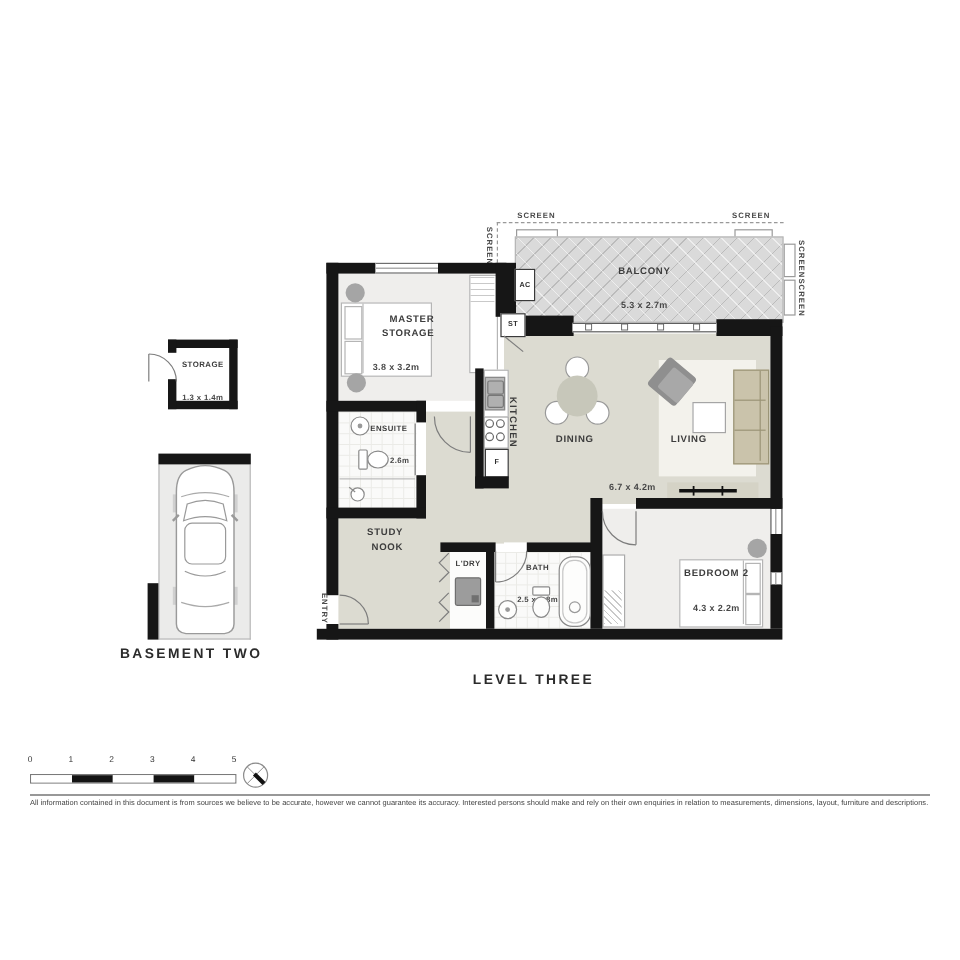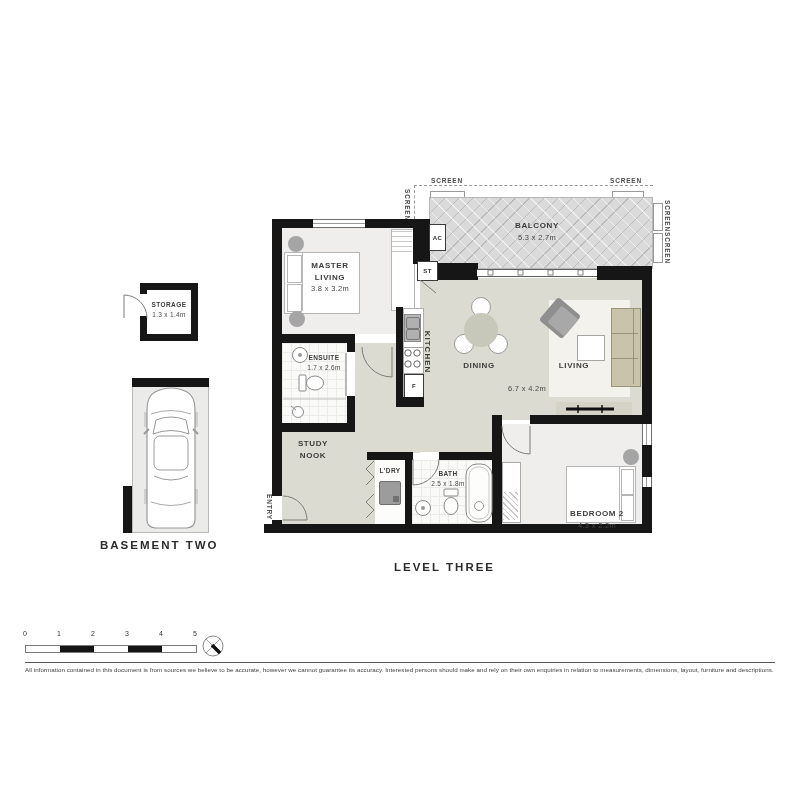--- a/index.html
+++ b/index.html
@@ -13,23 +13,23 @@
   .tile{position:absolute;background-color:#fafaf9;
         background-image:linear-gradient(#ebebe7 1px,transparent 1px),
                          linear-gradient(90deg,#ebebe7 1px,transparent 1px);
         background-size:9px 9px;}
   .balcony{position:absolute;background-color:#dadada;border:1px solid #b7b7b7;
         background-image:repeating-linear-gradient(45deg,rgba(255,255,255,.55) 0 1px,transparent 1px 10px),
                          repeating-linear-gradient(135deg,rgba(150,150,150,.45) 0 1px,transparent 1px 10px);}
   .white-room{position:absolute;background:#fcfcfb;}
   
   .lbl{position:absolute;display:flex;flex-direction:column;align-items:center;justify-content:flex-start;
-       text-align:center;color:#3d3d3d;pointer-events:none;}
+       text-align:right;color:#3d3d3d;pointer-events:none;}
   .lbl .nm{font-size:8px;font-weight:700;letter-spacing:.6px;line-height:1.45;}
-  .lbl .dm{font-size:7.5px;font-weight:400;letter-spacing:.3px;line-height:1.4;margin-top:1px;color:#474747;}
+  .lbl .dm{font-size:7.5px;font-weight:700;letter-spacing:.3px;line-height:1.4;margin-top:18px;color:#474747;}
   .lbl.small .nm{font-size:6.5px;letter-spacing:.4px;}
   .lbl.small .dm{font-size:6.5px;}
   .hdr{position:absolute;font-size:11.5px;font-weight:600;letter-spacing:2px;color:#2b2b2b;
        text-align:left;}
   .scr{position:absolute;font-size:6.5px;font-weight:600;letter-spacing:.8px;color:#4a4a4a;
        text-align:center;display:flex;align-items:center;justify-content:center;}
   .rot90{transform:rotate(90deg);}
   .mbox{position:absolute;background:#fff;border:1px solid #3a3a3a;display:flex;align-items:center;
         justify-content:center;font-size:6px;font-weight:700;color:#2f2f2f;letter-spacing:.3px;}
   .furn{position:absolute;background:#fff;border:1px solid #b5b5b5;}
@@ -163,21 +163,21 @@
   <div class="lbl small" style="left:145px;top:300px;width:48px;">
     <span class="nm">STORAGE</span>
     <span class="dm">1.3 x 1.4m</span>
   </div>
 
   <div class="abs" style="left:132px;top:387px;width:77px;height:146px;background:#ebebea;border:1px solid #b9b9b9;border-top:none;box-sizing:border-box;"></div>
   <div class="wall" style="left:132px;top:378px;width:77px;height:9px;"></div>
   <div class="wall" style="left:123px;top:486px;width:9px;height:47px;"></div>
 
   <div class="lbl" style="left:298px;top:260px;width:64px;">
-    <span class="nm">MASTER LIVING</span>
+    <span class="nm">MASTER STORAGE</span>
     <span class="dm">3.8 x 3.2m</span>
   </div>
   <div class="lbl small" style="left:294px;top:353px;width:60px;">
     <span class="nm">ENSUITE</span>
     <span class="dm">1.7 x 2.6m</span>
   </div>
   <div class="lbl" style="left:449px;top:360px;width:60px;">
     <span class="nm">DINING</span>
   </div>
   <div class="lbl" style="left:544px;top:360px;width:60px;">
@@ -189,21 +189,21 @@
   <div class="lbl" style="left:290px;top:438px;width:46px;">
     <span class="nm">STUDY NOOK</span>
   </div>
   <div class="lbl small" style="left:372px;top:466px;width:36px;">
     <span class="nm">L'DRY</span>
   </div>
   <div class="lbl small" style="left:418px;top:469px;width:60px;">
     <span class="nm">BATH</span>
     <span class="dm">2.5 x 1.8m</span>
   </div>
-  <div class="lbl" style="left:562px;top:508px;width:70px;">
+  <div class="lbl" style="left:562px;top:472px;width:70px;">
     <span class="nm">BEDROOM 2</span>
     <span class="dm">4.3 x 2.2m</span>
   </div>
   <div class="scr rot90" style="left:403px;top:347px;width:50px;height:10px;font-size:8px;letter-spacing:1px;color:#3d3d3d;">KITCHEN</div>
   <div class="scr rot90" style="left:245px;top:502px;width:50px;height:10px;">ENTRY</div>
 
   <div class="hdr" style="left:100px;top:539px;width:141px;">BASEMENT TWO</div>
   <div class="hdr" style="left:394px;top:561px;width:140px;">LEVEL THREE</div>
 
   <div class="tick" style="left:19px;top:630px;">0</div>

